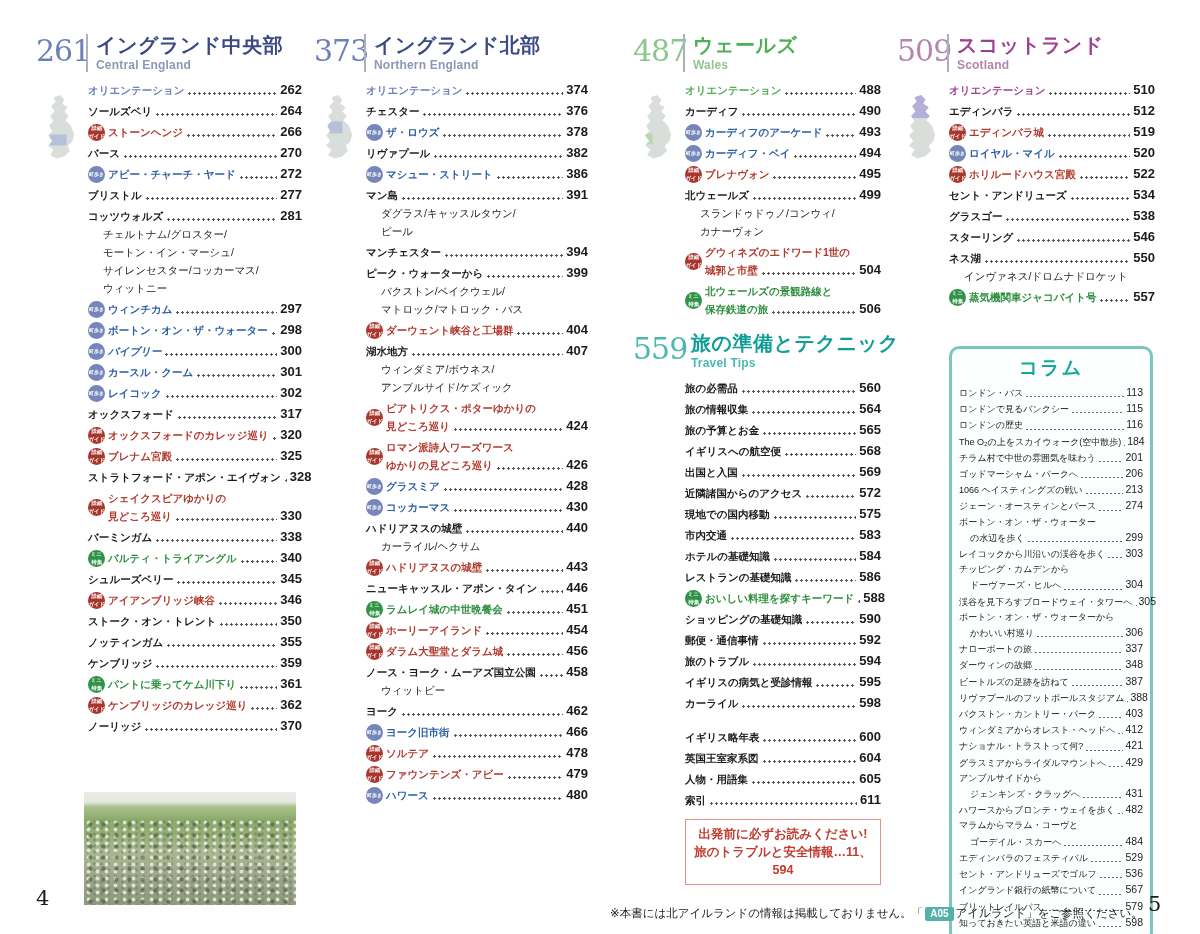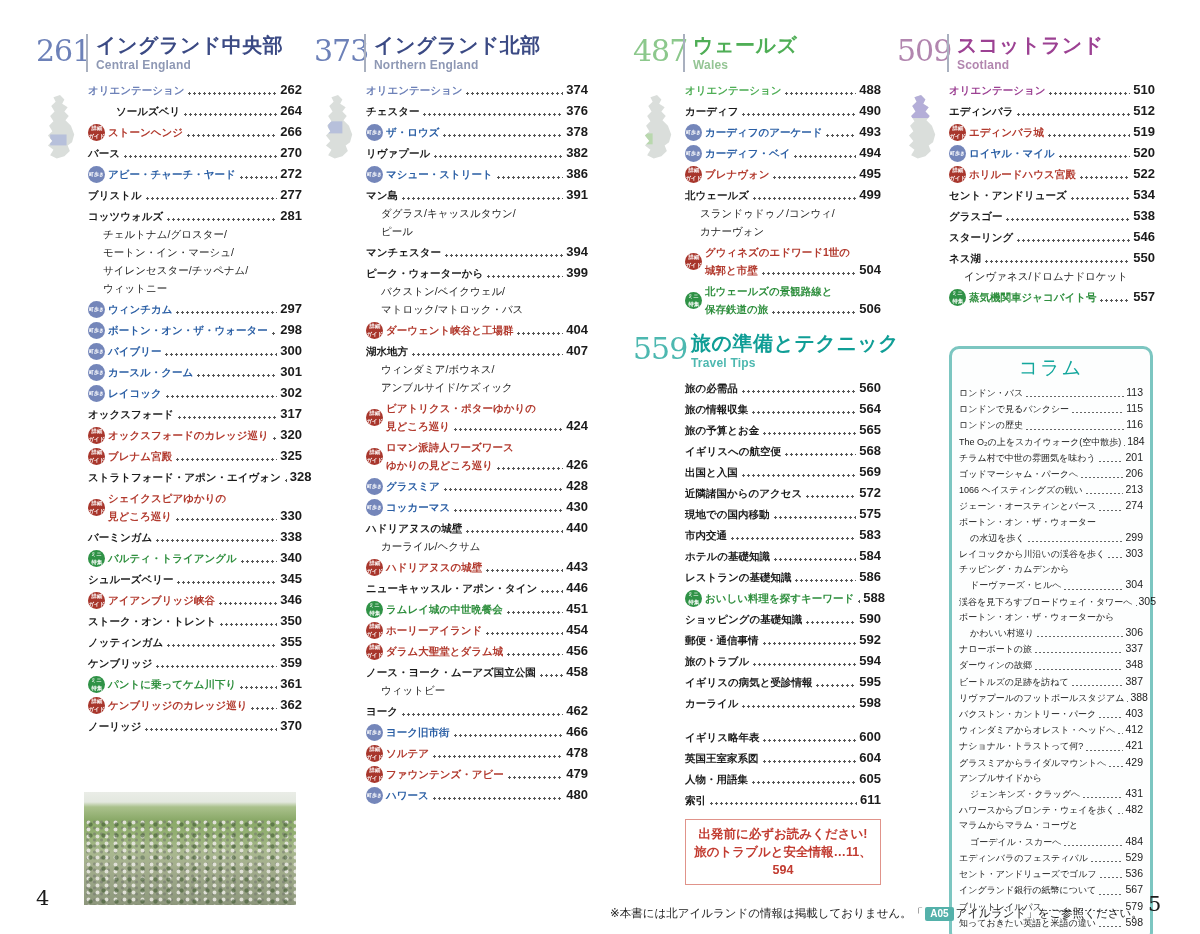--- a/index.html
+++ b/index.html
@@ -31,21 +31,21 @@
   .subline{font-size:10.5px;line-height:18px;padding-left:15px;white-space:nowrap;color:#222;}
   .gap{height:13px;}
   .badge{flex:0 0 17px;width:17px;height:17px;border-radius:50%;color:#fff;overflow:hidden;
          display:flex;flex-direction:column;align-items:center;justify-content:center;margin-right:3px;}
   .badge span{display:block;font-size:9px;line-height:8px;transform:scale(.6);transform-origin:center;white-space:nowrap;font-weight:bold;}
   .badge.walk span{transform:scale(.55);}
   .notice{margin:10px 0 0 52px;border:1px solid #e0938a;padding:5px 3px;text-align:center;}
   .notice div{font-size:12.5px;font-weight:bold;line-height:18px;color:#c23b30;}
   .column-box{margin:40px 0 0 52px;width:204px;border:3px solid #7cc6c1;border-radius:10px;
               padding:6px 7px 8px;box-sizing:border-box;background:#fdfefe;}
-  .cb-title{text-align:center;font-size:19px;font-weight:normal;letter-spacing:2px;margin-bottom:4px;}
+  .cb-title{text-align:center;font-size:19px;font-weight:bold;letter-spacing:2px;margin-bottom:4px;}
   .cb-line{display:flex;align-items:baseline;line-height:15.2px;}
   .cb-line.cont{padding-left:11px;}
   .cb-label{font-size:9px;white-space:nowrap;}
   .cb-dots{flex:1 1 3px;min-width:2px;height:3px;align-self:flex-end;margin:0 2px 3px 2px;
            background-image:radial-gradient(circle,#666 .8px,transparent 1.1px);
            background-size:4px 3px;background-repeat:repeat-x;background-position:left bottom;}
   .cb-page{font-size:10.5px;white-space:nowrap;}
   .photo{position:absolute;left:84px;top:792px;width:212px;height:113px;
          background:linear-gradient(180deg,#eaede7 0px,#e3e8df 10px,#aac18c 15px,#8aa968 28px,
                     #93af72 42px,#a9b88f 60px,#a3ad8d 76px,#96a183 96px,#8d977c 113px);}
@@ -88,21 +88,21 @@
             <div class="line">
               <span class="label" style="color: rgb(109, 129, 184);">オリエンテーション</span>
               <span class="dots"></span>
               <span class="page-no">262</span>
             </div>
           </div>
         </div>
         <div class="item">
           <div class="item-body">
             <div class="line">
-              <span class="label" style="color: rgb(27, 27, 27); margin-left: 28px;">ソールズベリ</span>
+              <span class="label" style="color: rgb(27, 27, 27);">ソールズベリ</span>
               <span class="dots"></span>
               <span class="page-no">264</span>
             </div>
           </div>
         </div>
         <div class="item">
           <span class="badge guide" style="background: rgb(168, 54, 44);">
             <span>詳細</span>
             <span>ガイド</span>
           </span>
@@ -146,21 +146,21 @@
         </div>
         <div class="item">
           <div class="item-body">
             <div class="line">
               <span class="label" style="color: rgb(27, 27, 27);">コッツウォルズ</span>
               <span class="dots"></span>
               <span class="page-no">281</span>
             </div>
             <div class="subline">チェルトナム/グロスター/</div>
             <div class="subline">モートン・イン・マーシュ/</div>
-            <div class="subline">サイレンセスター/チッペナム/</div>
+            <div class="subline">サイレンセスター/コッカーマス/</div>
             <div class="subline">ウィットニー</div>
           </div>
         </div>
         <div class="item">
           <span class="badge walk" style="background: rgb(116, 134, 186);">
             <span>町歩き</span>
           </span>
           <div class="item-body">
             <div class="line">
               <span class="label" style="color: rgb(43, 95, 165);">ウィンチカム</span>
@@ -180,21 +180,21 @@
               <span class="page-no">298</span>
             </div>
           </div>
         </div>
         <div class="item">
           <span class="badge walk" style="background: rgb(116, 134, 186);">
             <span>町歩き</span>
           </span>
           <div class="item-body">
             <div class="line">
-              <span class="label" style="color: rgb(43, 95, 165);">バイブリー</span>
+              <span class="label" style="color: rgb(43, 95, 165); font-style: italic;">バイブリー</span>
               <span class="dots"></span>
               <span class="page-no">300</span>
             </div>
           </div>
         </div>
         <div class="item">
           <span class="badge walk" style="background: rgb(116, 134, 186);">
             <span>町歩き</span>
           </span>
           <div class="item-body">

